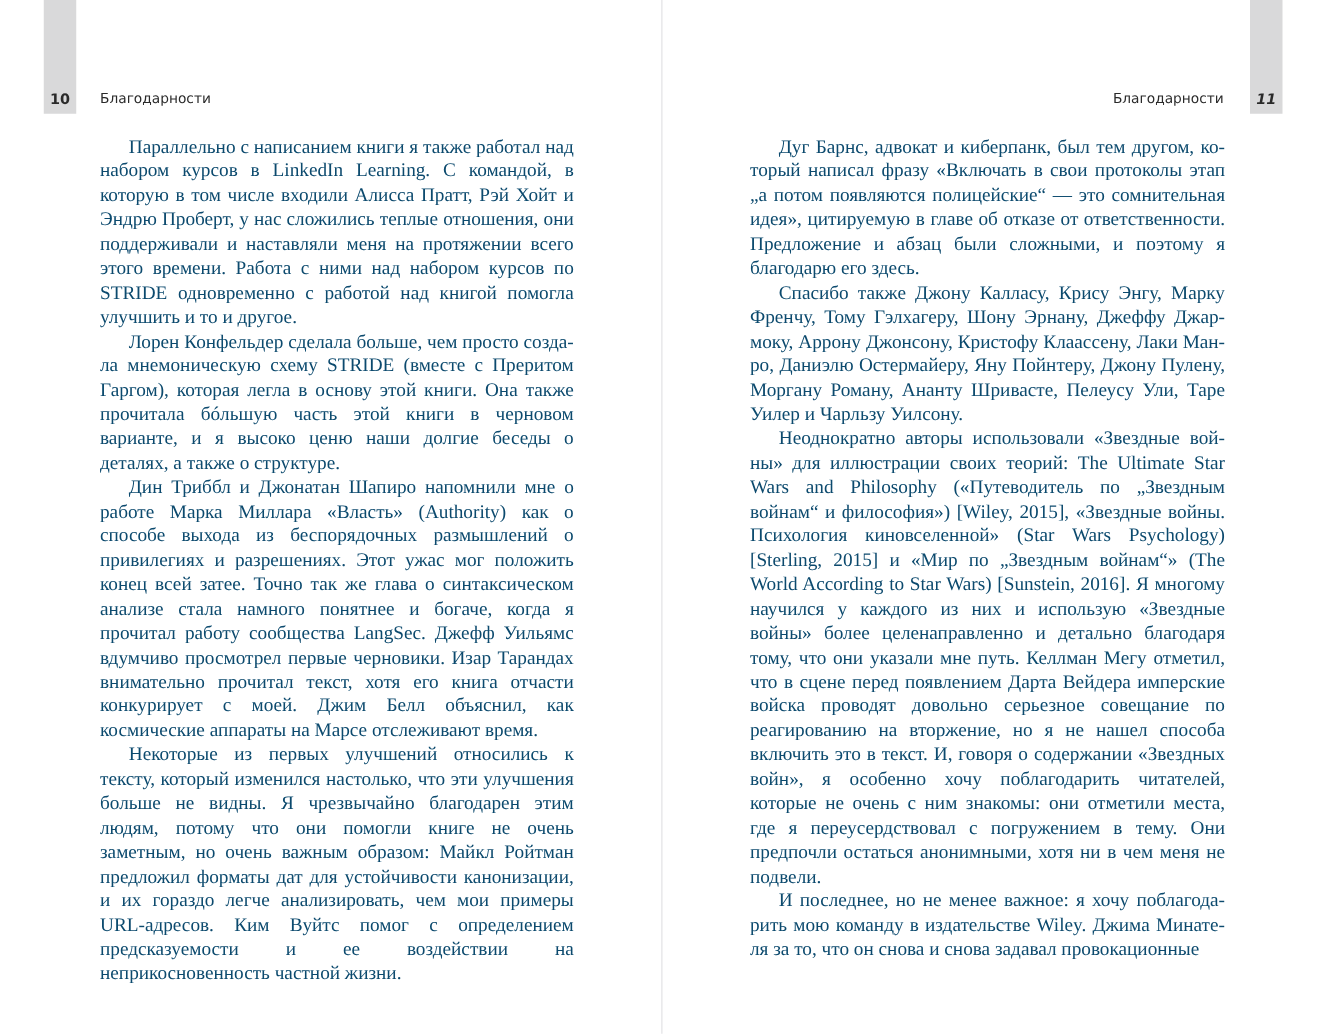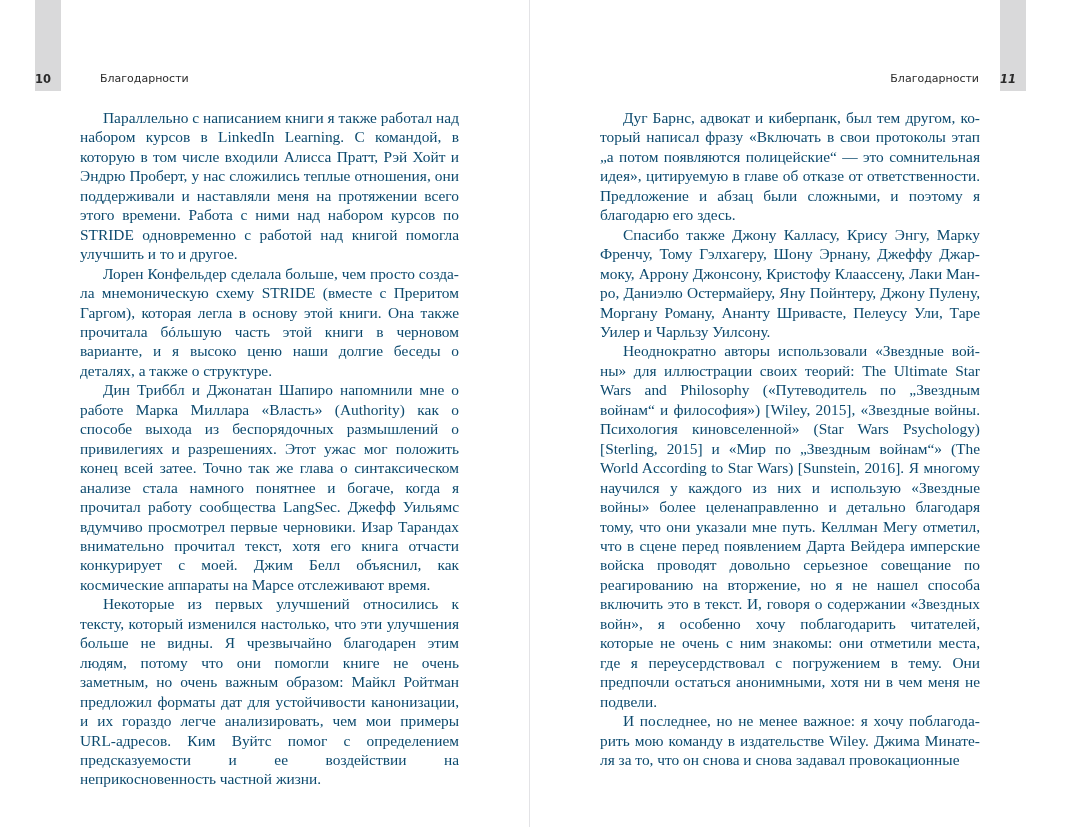--- a/index.html
+++ b/index.html
@@ -12,27 +12,27 @@
     background:#e3e3e6;
   }
   .tab {
     position:absolute; top:0; width:26px; height:91px;
     background:#d9d9da;
   }
   .tab.left { left:35px; }
   .tab.right { left:1000px; }
   .page-num {
     position:absolute; top:72px; font-family:"DejaVu Sans", sans-serif;
-    font-weight:bold; font-size:11.5px; color:#2a2a2a; width:26px; 
+    font-weight:bold; font-size:11.5px; color:#2a2a2a; width:26px; text-align:center;
   }
   .page-num.left { left:35px; }
   .page-num.right { left:1000px;font-style:italic; }
   .running-head {
     position:absolute; top:72px; font-family:"DejaVu Sans", sans-serif;
-    font-size:11px; color:#2a2a2a; white-space:nowrap;margin-left:20px;
+    font-size:11px; color:#2a2a2a; white-space:nowrap;
   }
   .running-head.left { left:80px; }
   .running-head.right { right:86px; }
   .textblock {
     position:absolute; top:108px; width:379px;
     font-family:"Liberation Serif", serif;
     font-size:15.4px; line-height:19.45px; color:#0c4a6e;
   }
   .textblock.left { left:80px; }
   .textblock.right { left:600px; width:380px; }

